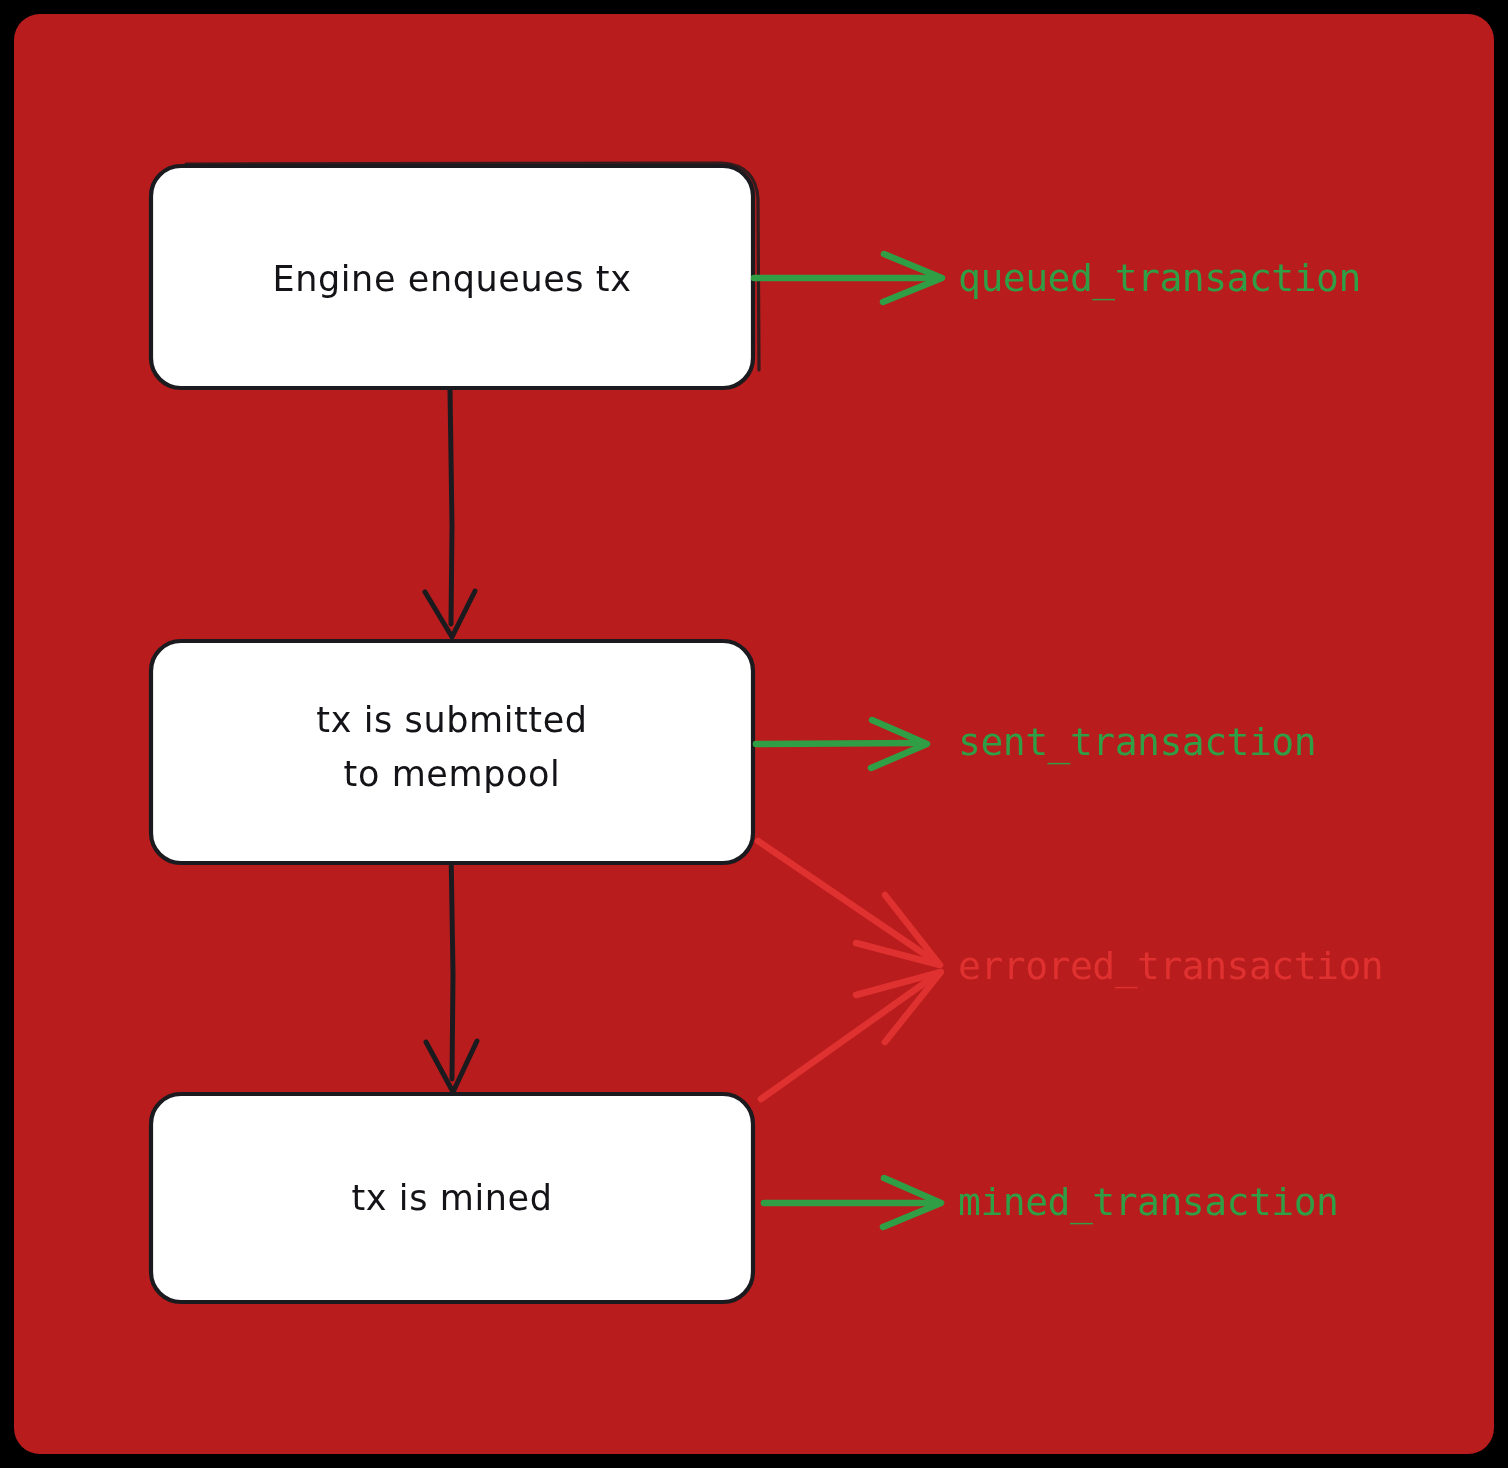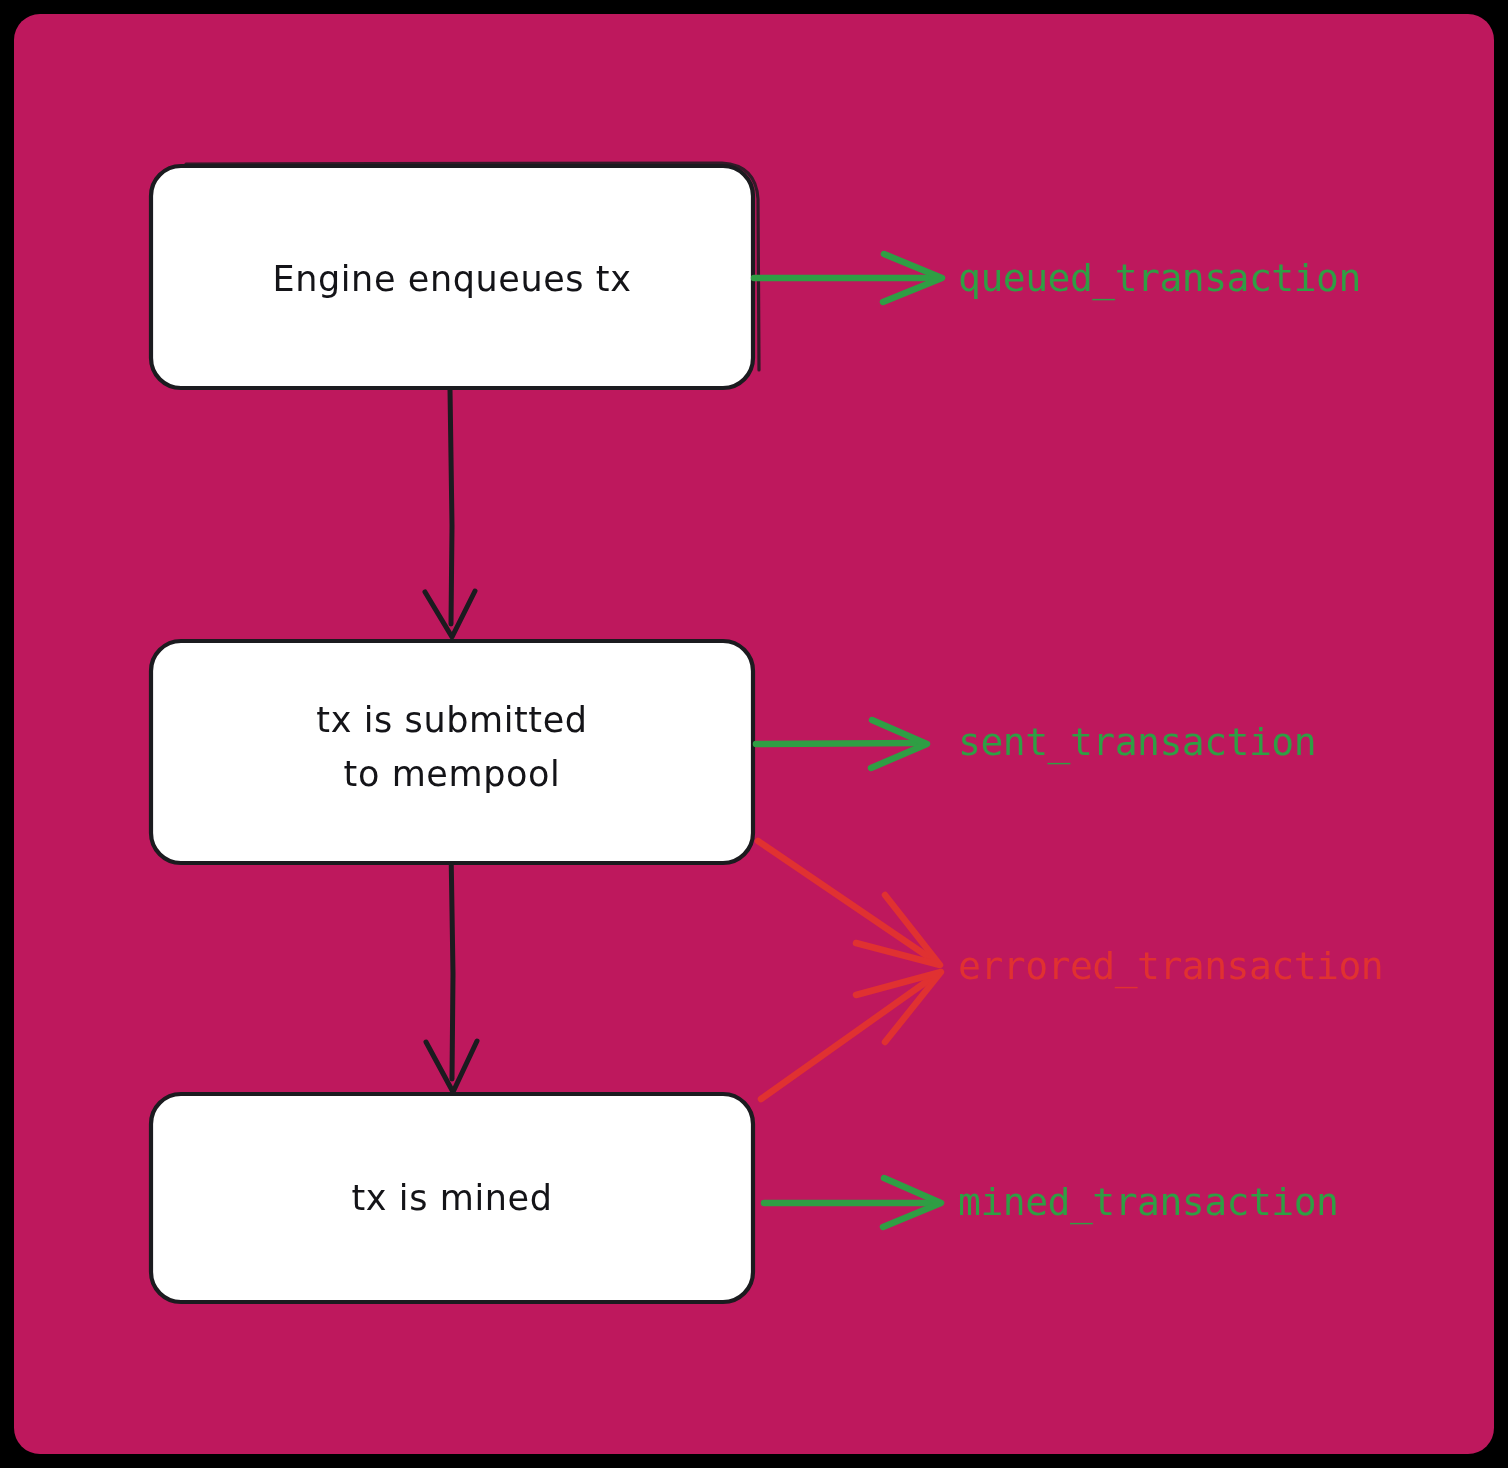--- a/index.html
+++ b/index.html
@@ -13,21 +13,21 @@
     height: 1468px;
     overflow: hidden;
     font-family: "Liberation Sans", sans-serif;
   }
   #diagram-panel {
     position: absolute;
     left: 14px;
     top: 14px;
     width: 1480px;
     height: 1440px;
-    background: #be185d;
+    background: #b91c1c;
     border-radius: 26px;
     overflow: hidden;
   }
   #diagram-svg {
     position: absolute;
     left: 0;
     top: 0;
     width: 1480px;
     height: 1440px;
     display: block;

